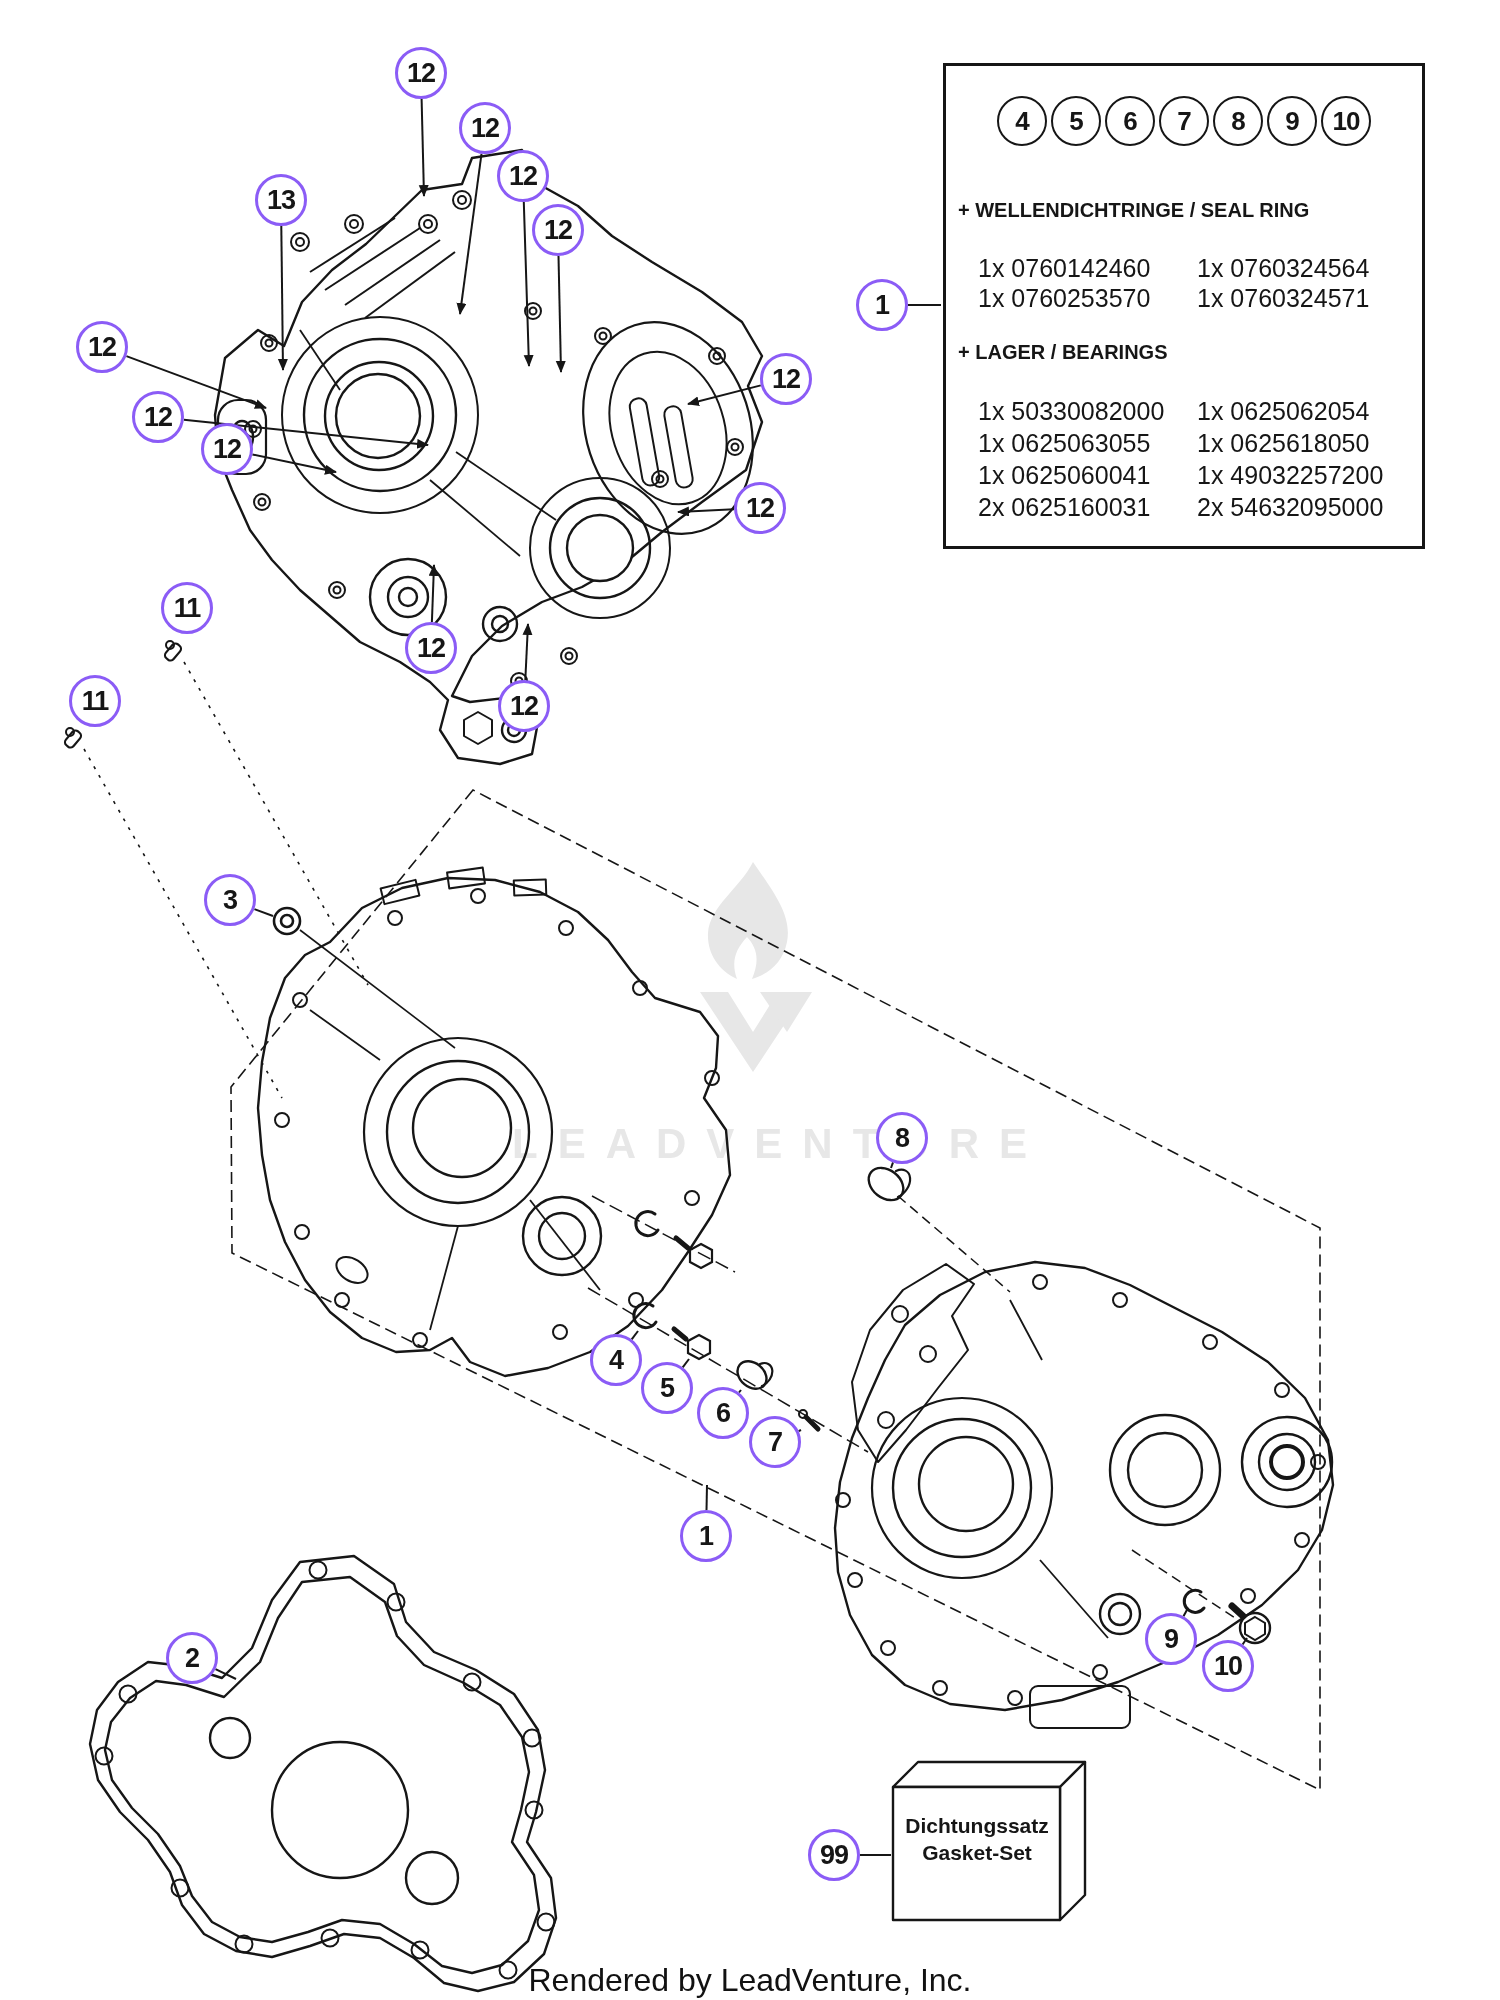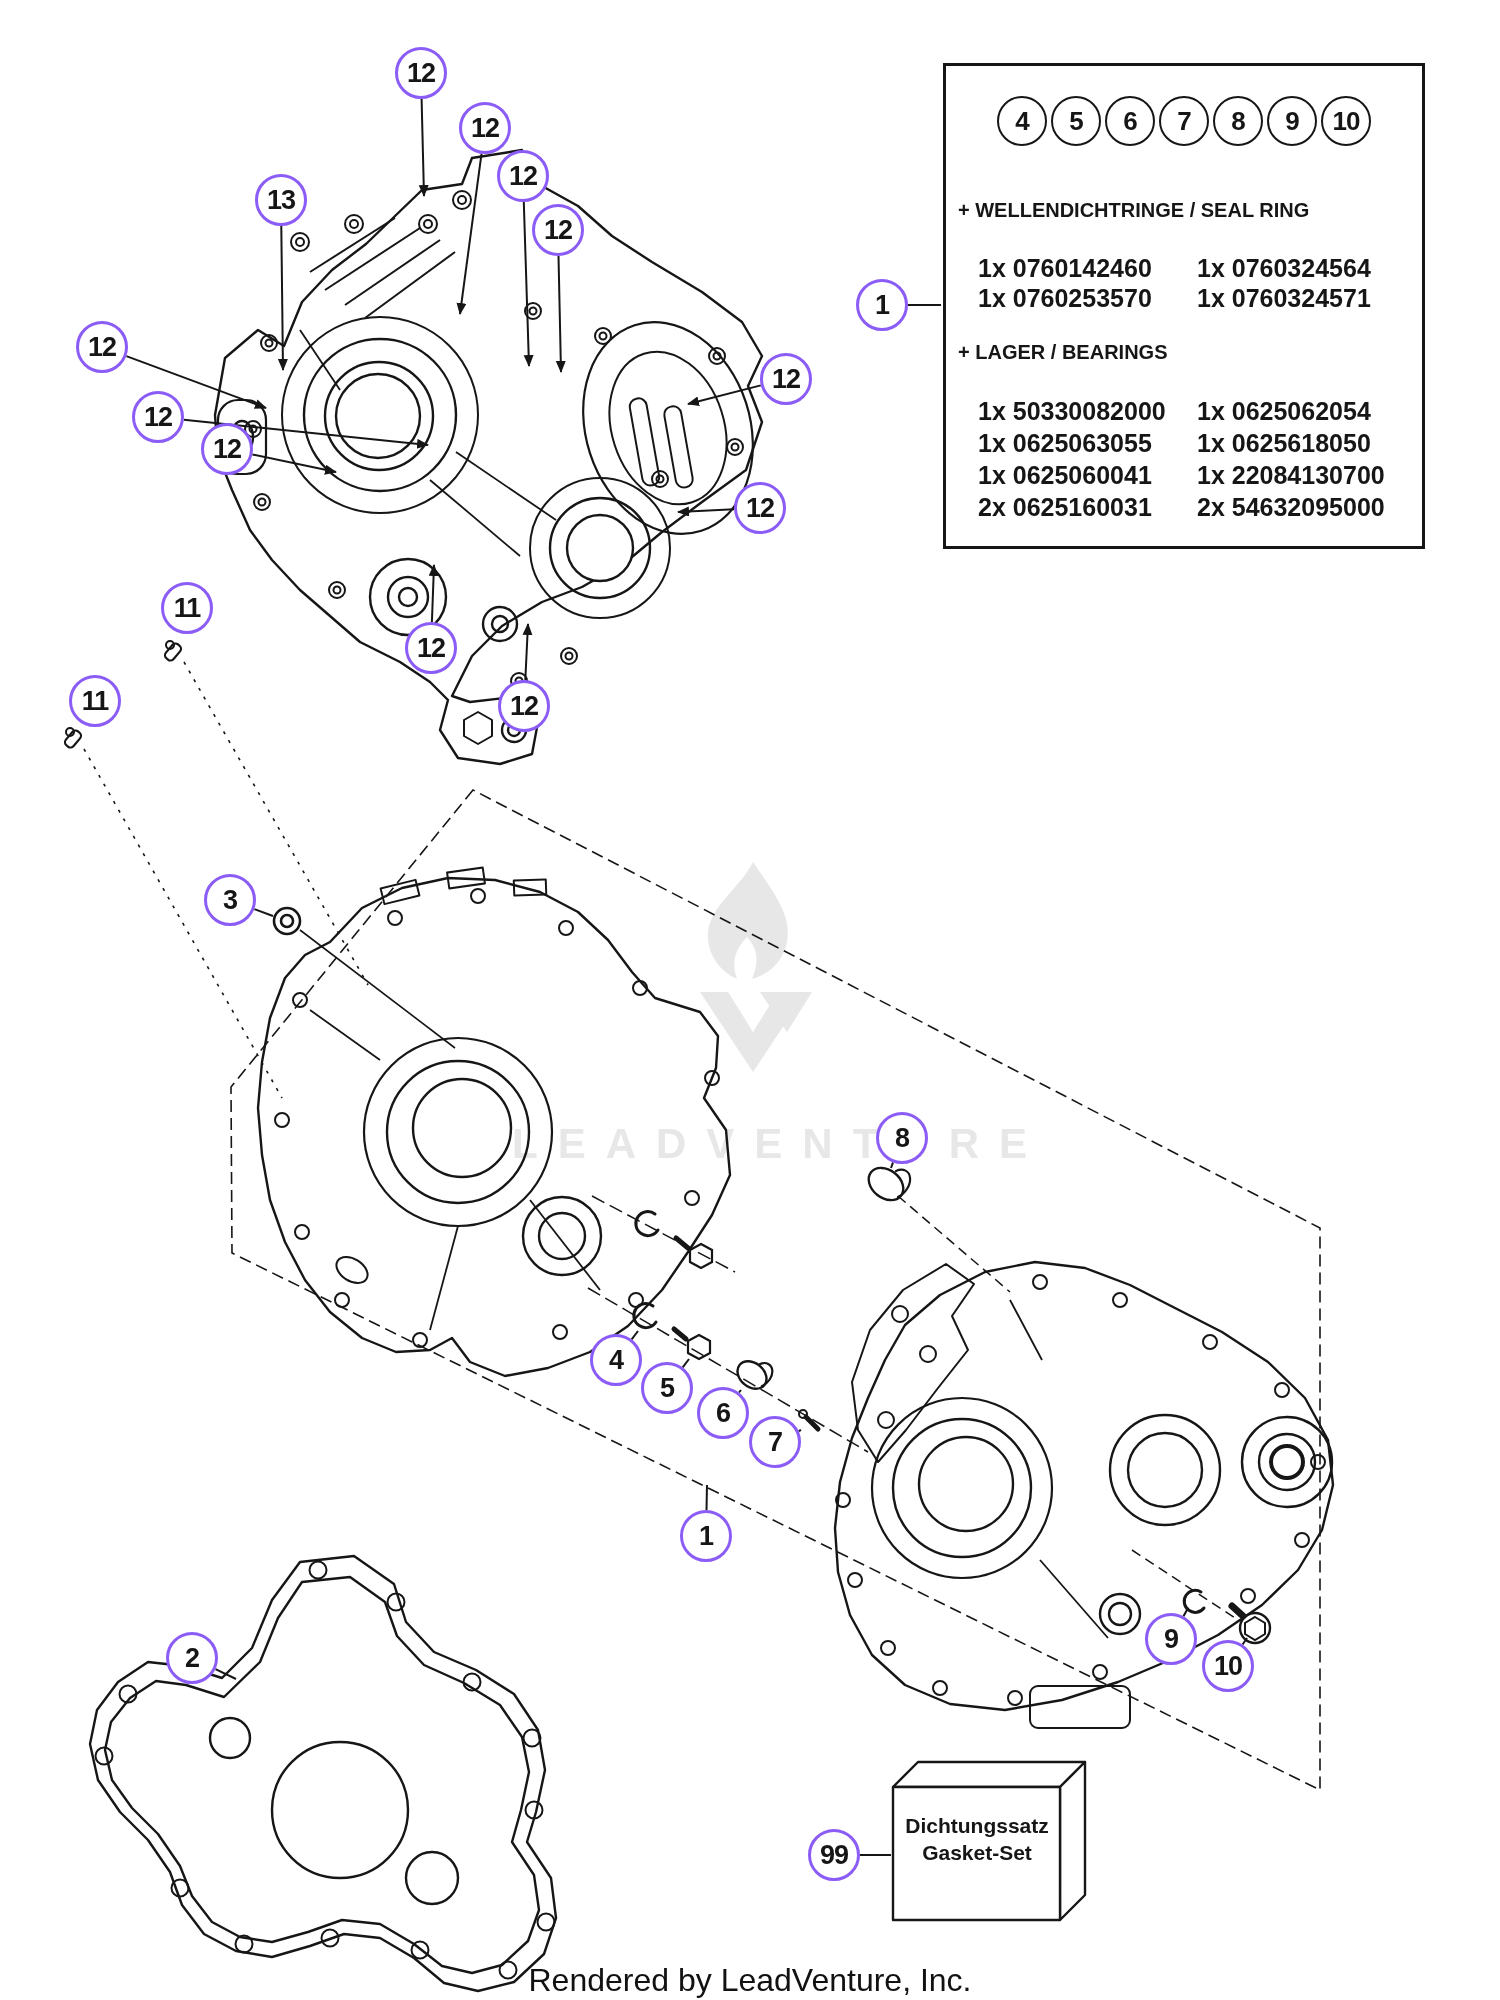--- a/index.html
+++ b/index.html
@@ -10,21 +10,21 @@
            background:#fff;display:flex;align-items:center;justify-content:center;
            font-weight:bold;font-size:27px;line-height:1;z-index:6;box-sizing:border-box;
            letter-spacing:-1px;}
   #info-box{position:absolute;left:943px;top:63px;width:482px;height:486px;border:3px solid #161616;
             background:#fff;z-index:4;box-sizing:border-box;}
   #ref-circles{position:absolute;left:0;top:30px;width:100%;display:flex;justify-content:center;gap:4px;}
   .refc{width:50px;height:50px;border:2.5px solid #161616;border-radius:50%;background:#fff;
         display:flex;align-items:center;justify-content:center;font-weight:bold;font-size:26px;
         box-sizing:border-box;letter-spacing:-1px;}
   .ib-title{position:absolute;left:12px;white-space:nowrap;font-weight:bold;font-size:20px;}
-  .ib-row{position:absolute;left:0;width:100%;height:28px;font-weight:bold;font-size:25px;white-space:nowrap;}
+  .ib-row{position:absolute;left:0;width:100%;height:28px;font-weight:normal;font-size:25px;white-space:nowrap;}
   .ib-row .c1{position:absolute;left:32px;}
   .ib-row .c2{position:absolute;left:251px;}
   #gasket-text{position:absolute;left:896px;top:1812px;width:162px;z-index:5;text-align:center;
                font-weight:bold;font-size:21px;line-height:27px;}
   #footer{position:absolute;left:450px;top:1962px;width:600px;text-align:center;font-size:32px;
           color:#111;z-index:5;}
   .leader{stroke:#161616;stroke-width:2;}
 </style>
 </head>
 <body>
@@ -314,21 +314,21 @@
   <div class="ib-row" style="top:331px">
     <span class="c1">1x 50330082000</span>
     <span class="c2">1x 0625062054</span>
   </div>
   <div class="ib-row" style="top:363px">
     <span class="c1">1x 0625063055</span>
     <span class="c2">1x 0625618050</span>
   </div>
   <div class="ib-row" style="top:395px">
     <span class="c1">1x 0625060041</span>
-    <span class="c2">1x 22084130700</span>
+    <span class="c2">1x 49032257200</span>
   </div>
   <div class="ib-row" style="top:427px">
     <span class="c1">2x 0625160031</span>
     <span class="c2">2x 54632095000</span>
   </div>
 </div>
 
 <div id="gasket-text">
   <div>Dichtungssatz</div>
   <div>Gasket-Set</div>

